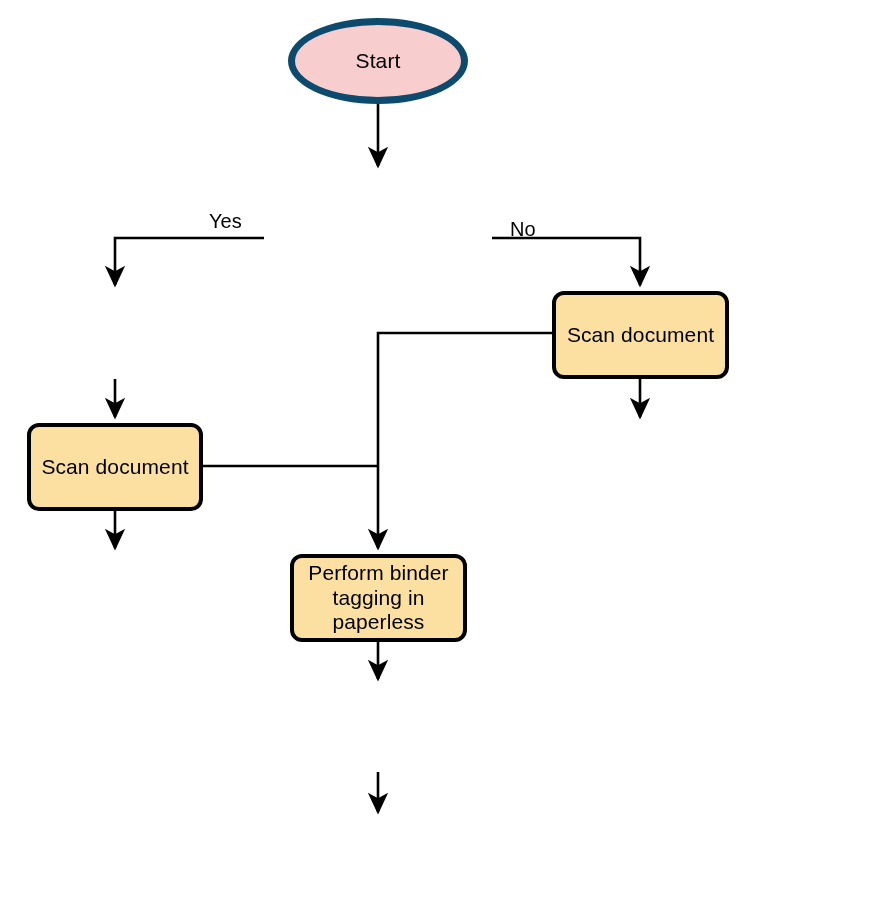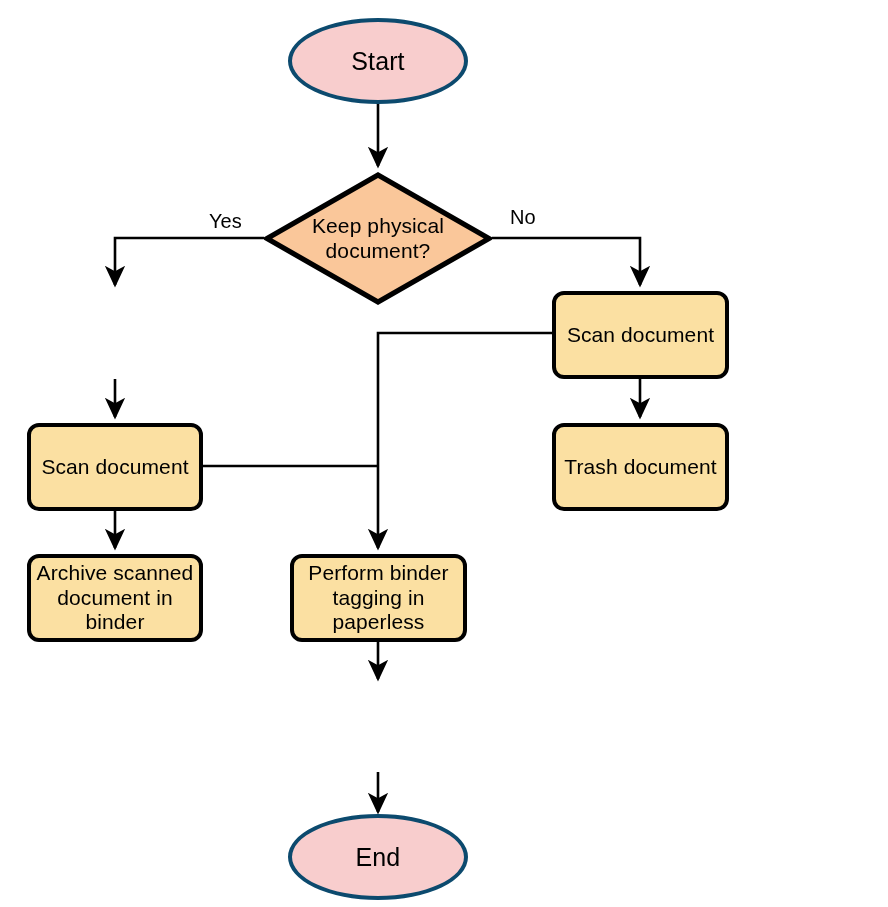--- a/index.html
+++ b/index.html
@@ -38,24 +38,24 @@
     z-index: 2;
   }
   .node .node-label {
     display: block;
     line-height: 1.16;
     white-space: pre-line;
     letter-spacing: 0.1px;
   }
   
   .node-terminator {
-    border: 4px solid #0c4a6e;
+    border: 7px solid #0c4a6e;
     border-radius: 50%;
     background: #f8cdcd;
-    font-size: 25px;
+    font-size: 21px;
   }
   
   .node-process {
     border: 4px solid #000000;
     border-radius: 12px;
     background: #fbe0a2;
     font-size: 21px;
   }
   
   .node-decision {
@@ -122,55 +122,37 @@
 
     <path d="M378,642 L378,679" stroke="#000000" stroke-width="2.6" fill="none" marker-end="url(#arrowhead)"></path>
 
     <path d="M378,772 L378,812" stroke="#000000" stroke-width="2.6" fill="none" marker-end="url(#arrowhead)"></path>
   </svg>
 
   <div class="node node-terminator" style="left:288px; top:18px; width:180px; height:86px;">
     <span class="node-label">Start</span>
   </div>
 
-  <div class="node node-decision" style="left:264px; top:172px; width:228px; height:133px;">
-    <svg class="diamond-shape" viewBox="0 0 228 133" preserveAspectRatio="none" xmlns="http://www.w3.org/2000/svg">
-      <polygon points="114,3 225,66.5 114,130 3,66.5" fill="#fac79a" stroke="#000000" stroke-width="5.2" stroke-linejoin="miter"></polygon>
-    </svg>
-    <span class="node-label">Keep physical
-document?</span>
-  </div>
 
   <div class="edge-label" style="left:209px; top:210px;">Yes</div>
-  <div class="edge-label" style="left:510px; top:206px;text-align:right;">No</div>
+  <div class="edge-label" style="left:510px; top:218px;text-align:right;">No</div>
 
 
   <div class="node node-process" style="left:27px; top:423px; width:176px; height:88px;">
     <span class="node-label">Scan document</span>
   </div>
 
-  <div class="node node-process" style="left:27px; top:554px; width:176px; height:88px;">
-    <span class="node-label">Archive scanned
-document in
-binder</span>
-  </div>
 
   <div class="node node-process" style="left:552px; top:291px; width:177px; height:88px;">
     <span class="node-label">Scan document</span>
   </div>
 
-  <div class="node node-process" style="left:552px; top:423px; width:177px; height:88px;">
-    <span class="node-label">Trash document</span>
-  </div>
 
   <div class="node node-process" style="left:290px; top:554px; width:177px; height:88px;">
     <span class="node-label">Perform binder
 tagging in
 paperless</span>
   </div>
 
 
-  <div class="node node-terminator" style="left:288px; top:814px; width:180px; height:86px;">
-    <span class="node-label">End</span>
-  </div>
 
 
 </div>
 
 </body></html>

